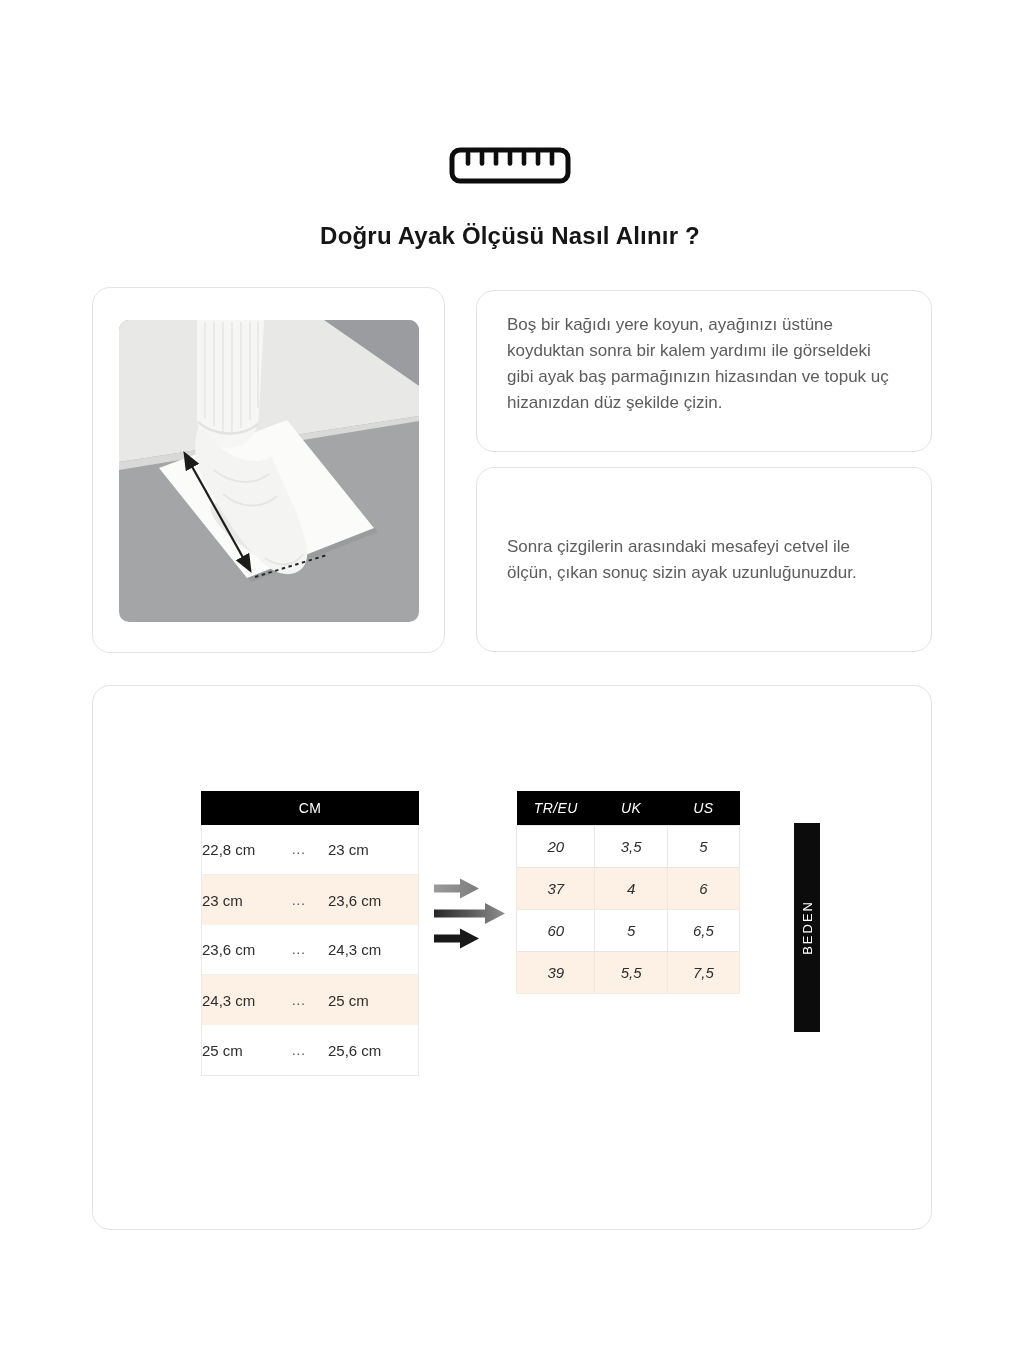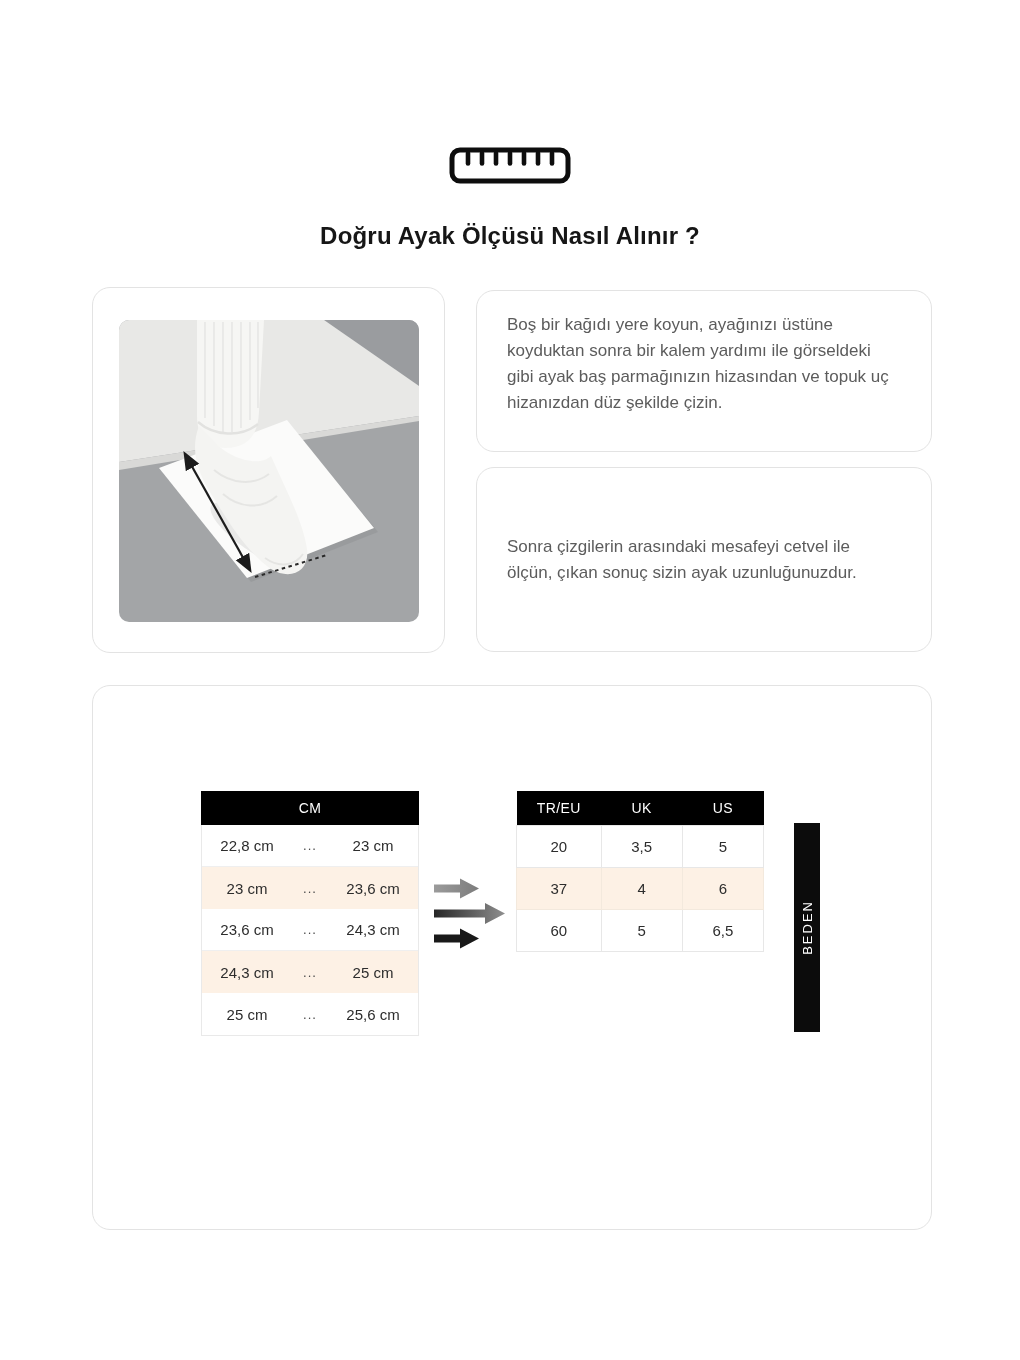--- a/index.html
+++ b/index.html
@@ -25,31 +25,31 @@
   
   .size-card { position:absolute; left:92px; top:685px; width:840px; height:545px; }
   .size-title { position:absolute; top:34px; left:0; width:100%; text-align:center;
     font-size:23px; font-weight:700; color:#161616; }
 
   
   .cm-table { position:absolute; left:108px; top:105px; width:218px; }
   .tbl-header { height:34px; background:#000; color:#fff; display:flex; align-items:center; justify-content:center;
     font-size:14px; letter-spacing:.4px; }
   .cm-body { border:1px solid #e9e9e9; border-top:none; }
-  .cm-row { height:42px; display:grid; grid-template-columns:1fr 36px 1fr; align-items:center; text-align:center;
+  .cm-row { height:50px; display:grid; grid-template-columns:1fr 36px 1fr; align-items:center; text-align:left;
     font-size:15px; color:#2d2d2d; background:#fff; border-bottom:1px solid #efefef; }
   .cm-row:last-child { border-bottom:none; }
   .cm-row.alt { background:#fdf1e5; border-bottom:none; }
   .dots { font-size:13px; color:#4a4a4a; letter-spacing:1px; }
 
   
   .arrows-wrap { position:absolute; left:339px; top:190px; width:76px; height:74px; }
 
   
-  .size-table { position:absolute; left:423px; top:105px; width:248px; border-collapse:collapse; }
+  .size-table { position:absolute; left:423px; top:105px; width:224px; border-collapse:collapse;font-style:italic; }
   .size-table th { width:92px; height:34px; background:#000; color:#fff; font-size:14px; font-weight:400;
     letter-spacing:.4px; text-align:center; }
   .size-table td { width:92px; height:42px; border:1px solid #e7e7e7; text-align:center;
     font-size:15px; color:#2d2d2d; background:#fff; }
   .size-table tr.alt td { background:#fdf1e5; border-color:#f3e9dd; }
 
   
   .beden-bar { position:absolute; left:701px; top:137px; width:26px; height:209px; background:#0c0c0c;
     display:flex; align-items:center; justify-content:center; }
   .beden-bar span { writing-mode:vertical-rl; transform:rotate(180deg); color:#fff; font-size:13px; letter-spacing:2px; }
@@ -200,20 +200,25 @@
         <tr class="alt">
           <td>37</td>
           <td>4</td>
           <td>6</td>
         </tr>
         <tr>
           <td>60</td>
           <td>5</td>
           <td>6,5</td>
         </tr>
+        <tr class="alt">
+          <td>39</td>
+          <td>5,5</td>
+          <td>7,5</td>
+        </tr>
       </tbody>
     </table>
 
     <div class="beden-bar">
       <span>BEDEN</span>
     </div>
   </div>
 
 </div>
 

